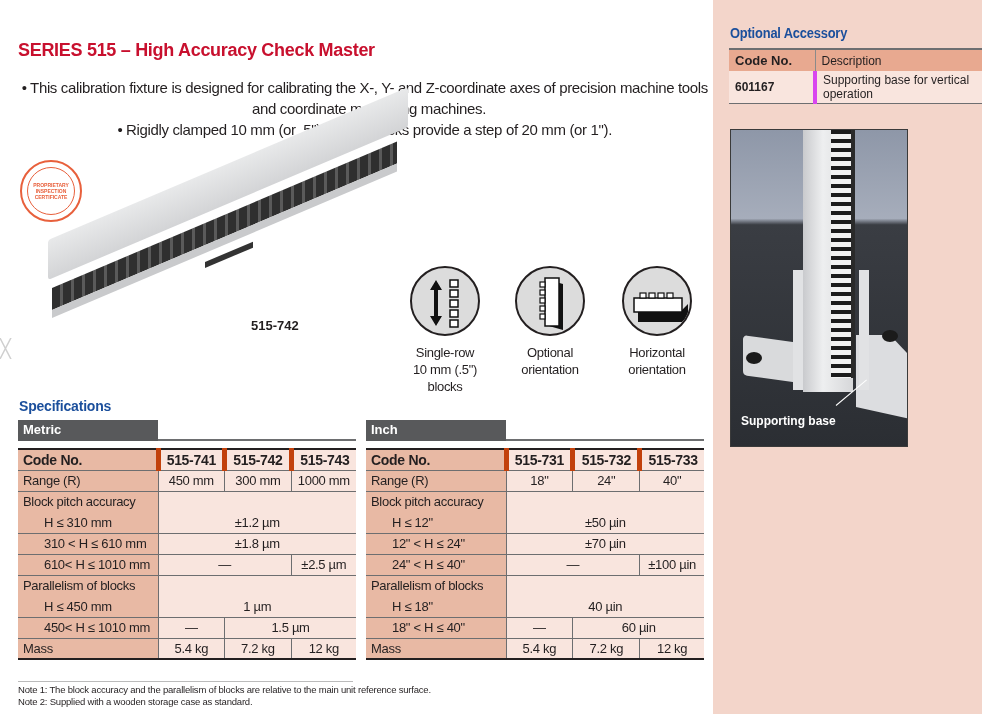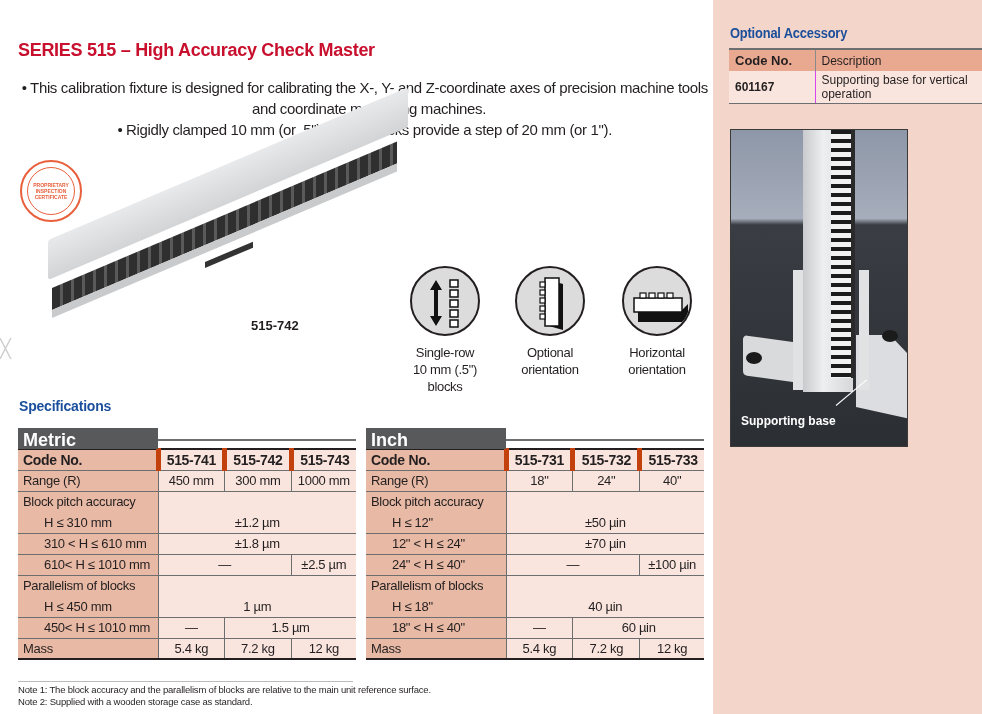--- a/index.html
+++ b/index.html
@@ -7,21 +7,21 @@
   body { position: relative; font-family: "Liberation Sans", "DejaVu Sans", sans-serif; color: #231f20; }
   .narrow { font-family: "Liberation Sans Narrow", "Liberation Sans", sans-serif; }
 
   
   .side-panel { position: absolute; left: 713px; top: 0; width: 269px; height: 714px; background: #f3d5ca; }
   .side-title { position: absolute; left: 17px; top: 25px; font-size: 14px; font-weight: bold; color: #1b4f9c; letter-spacing: -0.2px; transform: scaleX(0.92); transform-origin: left; }
   .acc-table { position: absolute; left: 16px; top: 48px; width: 253px; border-collapse: collapse; font-size: 12px; }
   .acc-table th { background: #e8a990; text-align: left; font-weight: normal; padding: 2px 6px; height: 22px; border-top: 2px solid #6d6e70; }
   .acc-table th.code { font-weight: bold; font-size: 13px; width: 86px; border-right: 1px solid #8a8a8a; }
   .acc-table td { background: #f9e5de; padding: 2px 6px; border-bottom: 1.5px solid #6d6e70; vertical-align: middle; line-height: 14px; }
-  .acc-table td.code { font-weight: bold; border-right: 1px solid #d946ef; }
+  .acc-table td.code { font-weight: bold; border-right: 4px solid #d946ef; }
   .photo { position: absolute; left: 17px; top: 129px; width: 178px; height: 318px; overflow: hidden;
            background: linear-gradient(180deg, #8e97a8 0%, #a6adbb 28%, #3a3d43 30%, #2b2e33 100%); border: 1px solid #3a3a3a; }
   .photo .column { position: absolute; left: 72px; top: 0; width: 50px; height: 262px; background: linear-gradient(90deg,#c9cacd,#eeeff0 40%,#d6d7d9); }
   .photo .rail { position: absolute; left: 100px; top: 0; width: 20px; height: 248px;
                  background: repeating-linear-gradient(180deg, #1c1c1c 0 4px, #f2f2f2 4px 9px); }
   .photo .rail2 { position: absolute; left: 112px; top: 0; width: 12px; height: 248px; background: #2a2a2a; }
   .photo .base-left { position: absolute; left: 12px; top: 210px; width: 70px; height: 40px; background: #d9dadc; transform: skewY(8deg); border-radius: 4px; }
   .photo .base-right { position: absolute; left: 125px; top: 205px; width: 85px; height: 90px; background: #dcdde0; clip-path: polygon(0 0, 40% 0, 100% 60%, 95% 100%, 0 80%); }
   .photo .knob { position: absolute; width: 16px; height: 12px; border-radius: 50%; background: #1b1b1b; }
   .photo .upright-l, .photo .upright-r { position: absolute; top: 140px; width: 10px; height: 120px; background: #e1e2e4; }
@@ -50,21 +50,21 @@
 
   .edge-mark { position: absolute; left: 0; top: 340px; width: 10px; height: 40px; color: #cfcfcf; font-size: 18px; line-height: 18px; }
 
   .feature { position: absolute; top: 266px; width: 100px; text-align: center; font-size: 13px; line-height: 17px; letter-spacing: -0.3px; }
   .feature .circle { width: 70px; height: 70px; margin: 0 auto 8px; border-radius: 50%; border: 2px solid #231f20; background: #dcdcdc; position: relative; overflow: hidden; }
 
   
   .spec-title { position: absolute; left: 19px; top: 398px; font-size: 14px; font-weight: bold; color: #1b4f9c; letter-spacing: -0.2px; }
   .spec { position: absolute; top: 420px; width: 338px; font-size: 13px; }
   .spec .unit-bar { height: 21px; position: relative; }
-  .spec .unit-tab { position: absolute; left: 0; top: 8px; width: 140px; height: 21px; background: #58595b; color: #fff; font-weight: bold; padding: 2px 5px; font-size: 18px; }
+  .spec .unit-tab { position: absolute; left: 0; top: 0; width: 140px; height: 21px; background: #58595b; color: #fff; font-weight: bold; padding: 2px 5px; font-size: 13px; }
   .spec .unit-rule { position: absolute; left: 140px; right: 0; bottom: 0; height: 2px; background: #6d6e70; }
   .spec table { width: 100%; border-collapse: collapse; margin-top: 7px; }
   .spec td { height: 21px; padding: 0 5px; white-space: nowrap; letter-spacing: -0.3px; }
   .spec td.lbl { background: #e8b9a4; width: 140px; }
   .spec td.val { background: #f9e5de; text-align: center; border-left: 1px solid #6d6e70; }
   .spec tr.hdr td { border-top: 2px solid #231f20; font-weight: bold; font-size: 14px; }
   .spec tr.hdr td.val { border-left: 5px solid #c2410c; }
   .spec tr.bt td { border-top: 1.5px solid #6d6e70; }
   .spec td.sub { padding-left: 26px; }
   .spec tr.last td { border-bottom: 2px solid #231f20; }

